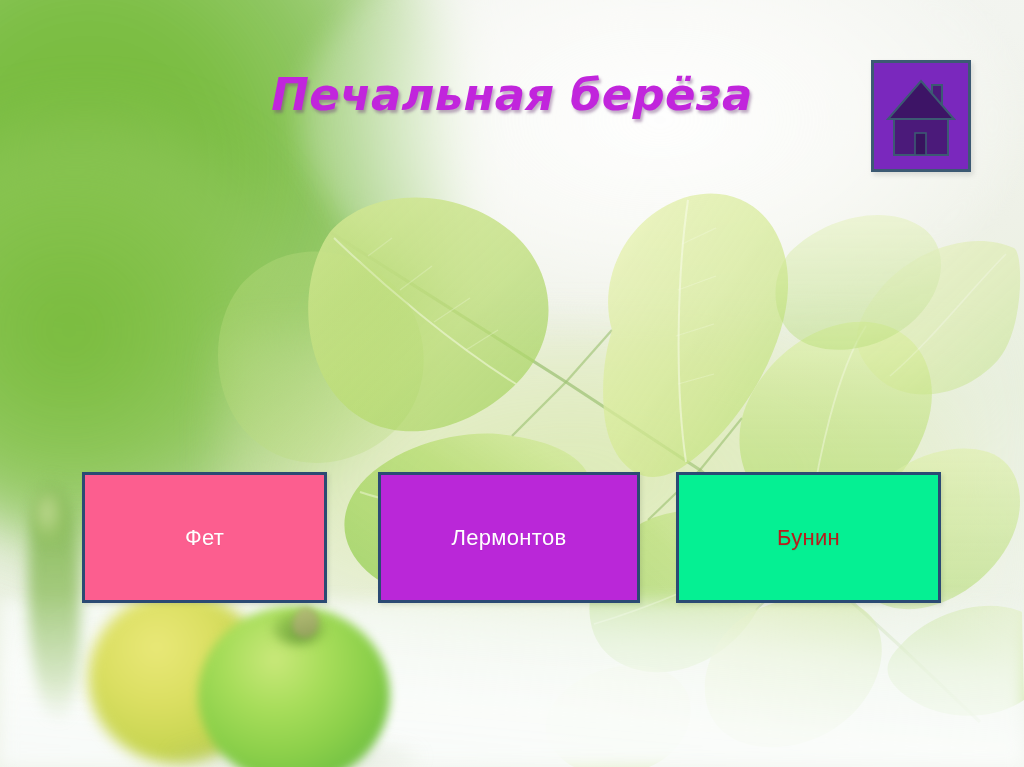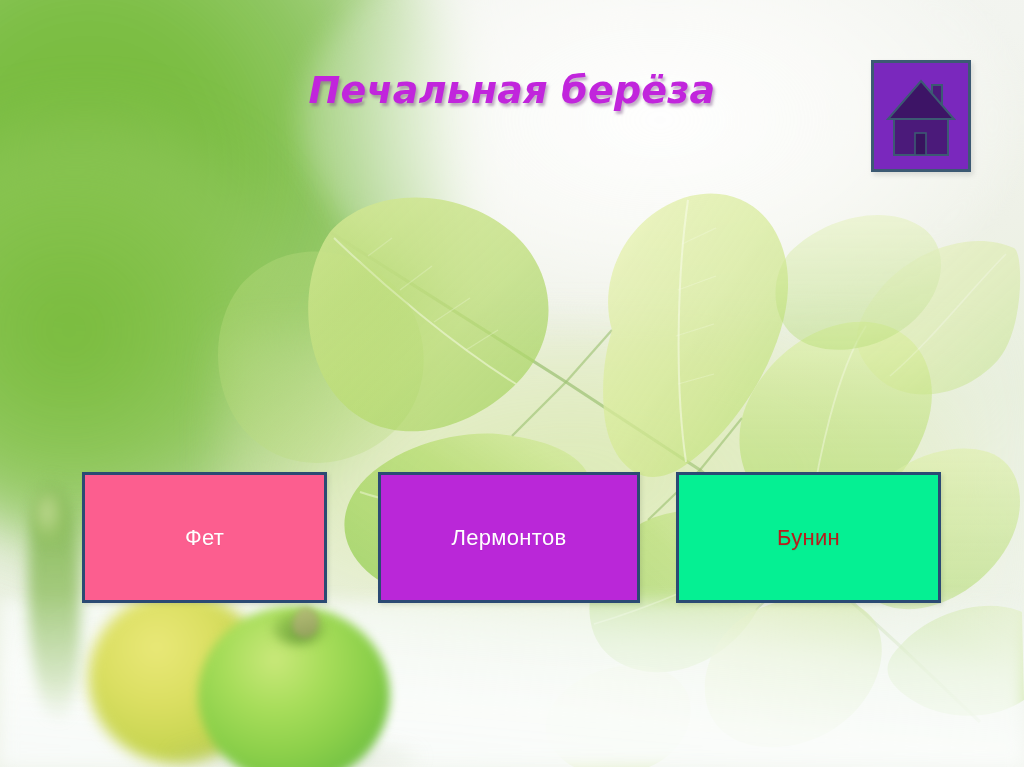--- a/index.html
+++ b/index.html
@@ -224,21 +224,21 @@
   }
 
   
   .title {
     position: absolute;
     left: 0;
     top: 68px;
     width: 1024px;
     text-align: center;
     font-family: "DejaVu Sans", sans-serif;
-    font-size: 38px;
+    font-size: 45px;
     font-weight: bold;
     font-style: italic;
     letter-spacing: 0.2px;
     color: #c125dc;
     text-shadow: 2px 3px 3px rgba(108,60,120,0.42);
     white-space: nowrap;
   }
 
   
   .home-btn {

